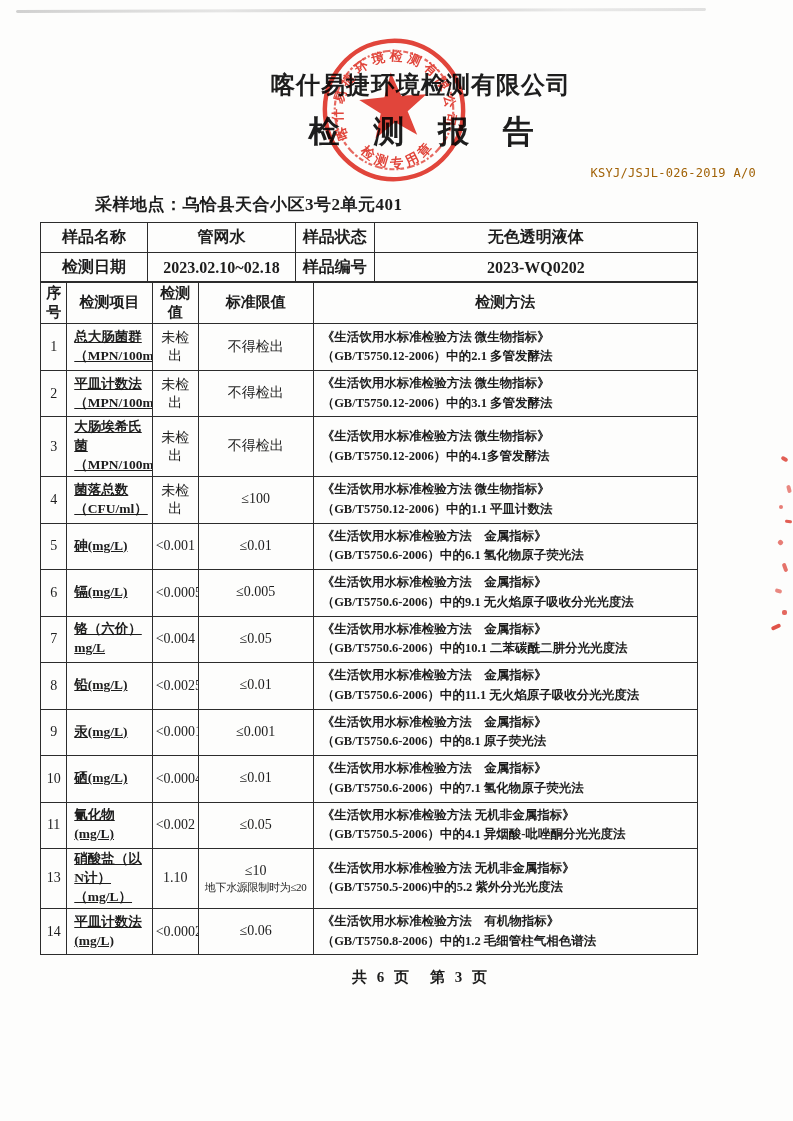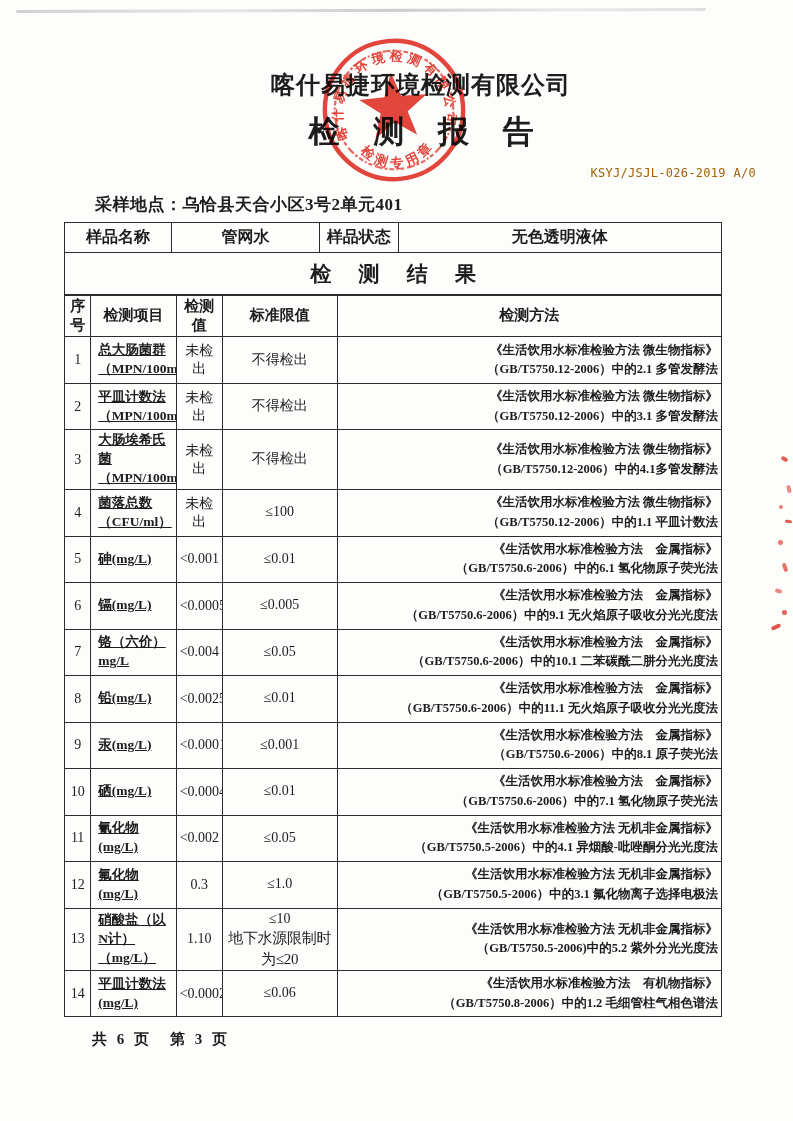--- a/index.html
+++ b/index.html
@@ -47,41 +47,41 @@
   
   .stamp{
     position:absolute;left:315px;top:31px;width:158px;height:158px;
     mix-blend-mode:multiply;opacity:.88;transform:rotate(-5deg);z-index:3;
   }
   .stamp svg{width:100%;height:100%;}
   .stamp text{font-family:"Liberation Serif","DejaVu Serif",serif;font-weight:700;}
 
   
   .content{position:absolute;top:222px;left:0;width:793px;}
-  table{border-collapse:collapse;table-layout:fixed;width:658px;margin-left:64px;}
+  table{border-collapse:collapse;table-layout:fixed;width:658px;margin-left:40px;}
   td,th{border:1.6px solid #2c2c2c;overflow:hidden;}
   .info-table td{height:27px;font-size:16px;font-weight:600;text-align:center;padding:1px 3px;}
   .info-table .section-cell{
     height:40px;font-size:21px;font-weight:700;letter-spacing:11px;text-indent:11px;text-align:center;
   }
   .results-table{margin-top:-1.6px;border-radius:23px;}
   .results-table th{height:39px;font-size:15px;font-weight:700;text-align:center;padding:1px 2px;}
   .results-table td{height:41.5px;font-size:14px;font-weight:500;text-align:center;padding:1px 3px;vertical-align:middle;}
   .results-table td.item{
     text-align:left;padding-left:7px;font-size:13.5px;font-weight:600;
     white-space:pre-line;line-height:1.4;text-decoration:underline;
   }
   .results-table td.method{
-    text-align:right;padding:2px 3px 2px 8px;font-size:12.5px;font-weight:600;
+    text-align:left;padding:2px 3px 2px 8px;font-size:12.5px;font-weight:600;
     white-space:pre-line;line-height:1.55;
   }
   .results-table td.limit div{line-height:1.35;}
-  .results-table td.limit .limit-sub{font-size:15px;letter-spacing:-.3px;}
+  .results-table td.limit .limit-sub{font-size:11px;letter-spacing:-.3px;}
   .footer{
-    width:658px;margin-left:92px;margin-top:13px;text-align:left;
+    width:658px;margin-left:92px;margin-top:13px;text-align:center;
     font-size:15px;font-weight:700;letter-spacing:3px;
   }
 </style>
 </head>
 <body>
 
 <div class="page">
 
   <div class="scan-edge-top"></div>
 
@@ -119,21 +119,24 @@
           <col style="width:49.2%">
         </colgroup>
       <tbody>
           <tr>
         <td>样品名称</td>
         <td>管网水</td>
         <td>样品状态</td>
         <td>无色透明液体</td>
       </tr>
       <tr>
-        <td colspan="4" class="section-cell">检 测 结 果</td>
+        <td>检测日期</td>
+        <td>2023.02.10~02.18</td>
+        <td>样品编号</td>
+        <td>2023-WQ0202</td>
       </tr>
     </tbody>
       </table>
 
     <table class="results-table">
       <colgroup>
           <col style="width:4%">
           <col style="width:13%">
           <col style="width:7%">
           <col style="width:17.5%">
@@ -268,30 +271,20 @@
     <td class="no">11</td>
     <td class="item">氰化物(mg/L)</td>
     <td class="value">&lt;0.002</td>
     <td class="limit">
               <div>≤0.05</div>
             </td>
     <td class="method">《生活饮用水标准检验方法 无机非金属指标》
 （GB/T5750.5-2006）中的4.1 异烟酸-吡唑酮分光光度法</td>
   </tr>
 
-  <tr>
-    <td class="no">12</td>
-    <td class="item">氟化物(mg/L)</td>
-    <td class="value">0.3</td>
-    <td class="limit">
-              <div>≤1.0</div>
-            </td>
-    <td class="method">《生活饮用水标准检验方法 无机非金属指标》
-（GB/T5750.5-2006）中的3.1 氟化物离子选择电极法</td>
-  </tr>
 
   <tr>
     <td class="no">13</td>
     <td class="item">硝酸盐（以N计）
 （mg/L）</td>
     <td class="value">1.10</td>
     <td class="limit">
               <div>≤10</div>
               <div class="limit-sub">地下水源限制时为≤20</div>
             </td>

